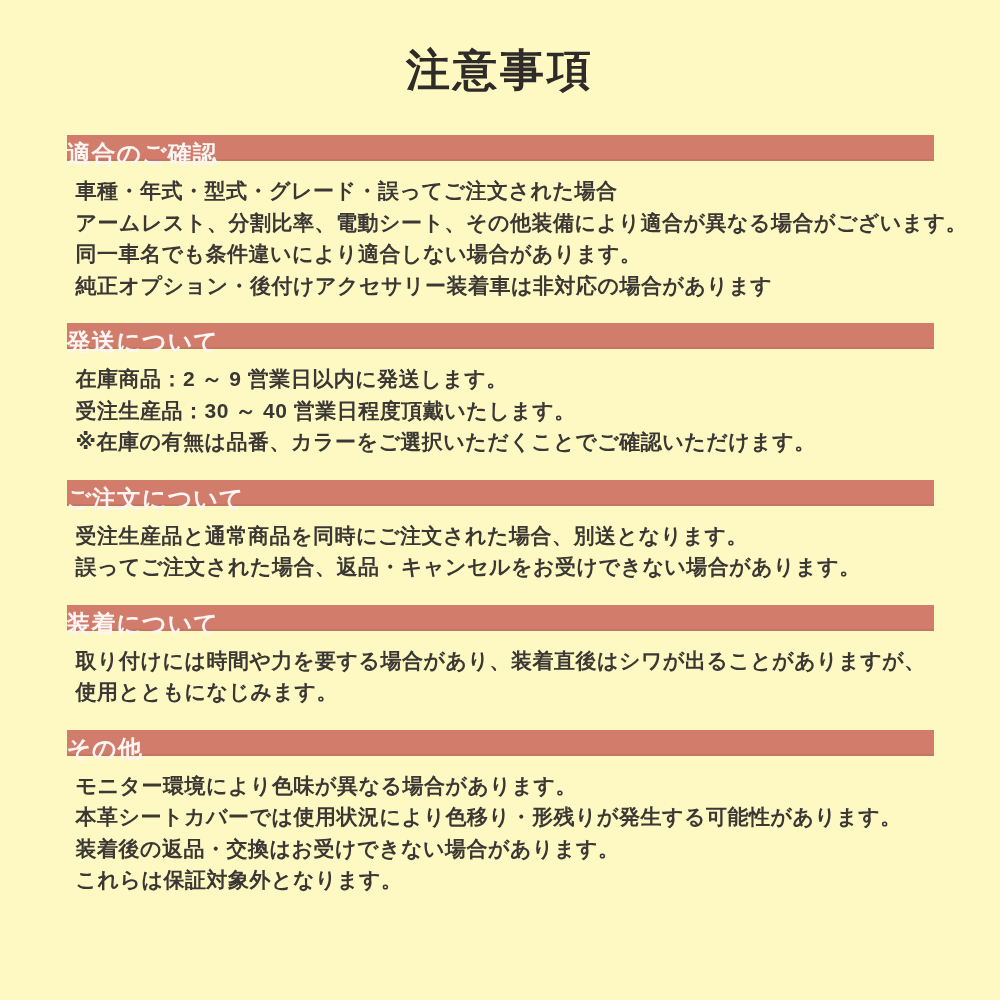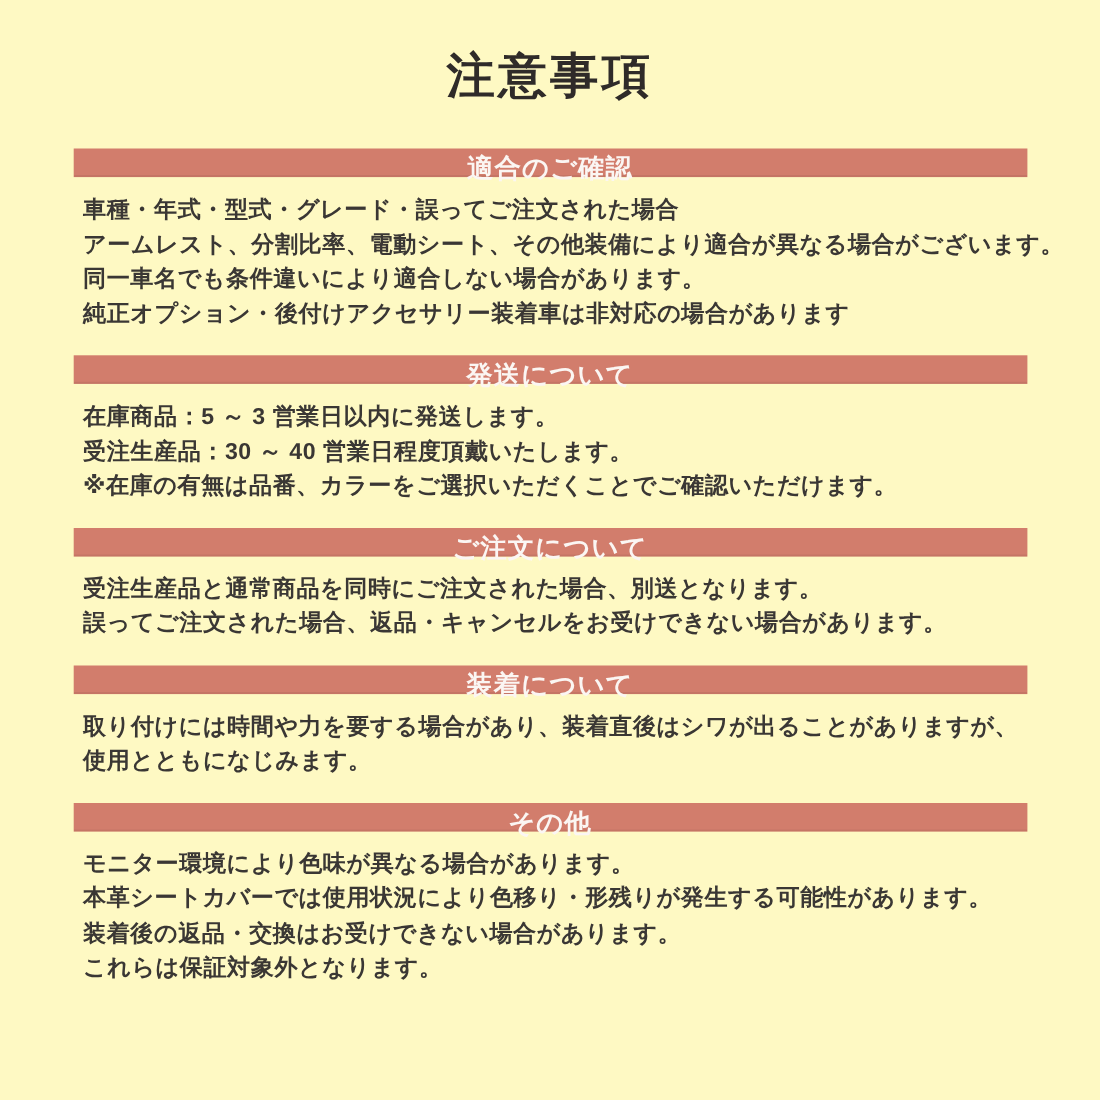--- a/index.html
+++ b/index.html
@@ -24,21 +24,20 @@
   }
   .content {
     width: 867px;
     margin: 36px auto 0 auto;
   }
   .section { margin: 0; }
   .section-header {
     background: #d27d6c;
     height: 26px;
     line-height: 38px;
-    text-align: center;
     color: #fbf6f3;
     font-size: 24px;
     font-weight: bold;
     letter-spacing: 1px;
     box-shadow: inset 0 -2px 0 rgba(0,0,0,0.06);
   }
   .section-body {
     padding: 14px 4px 22px 9px;
   }
   .section-body p {
@@ -63,21 +62,21 @@
           <p style="color: rgb(58, 55, 52);">車種・年式・型式・グレード・誤ってご注文された場合</p>
           <p style="color: rgb(58, 55, 52);">アームレスト、分割比率、電動シート、その他装備により適合が異なる場合がございます。</p>
           <p style="color: rgb(58, 55, 52);">同一車名でも条件違いにより適合しない場合があります。</p>
           <p style="color: rgb(58, 55, 52);">純正オプション・後付けアクセサリー装着車は非対応の場合があります</p>
         </div>
   </section>
 
   <section class="section">
     <div class="section-header" style="background: rgb(210, 125, 108); color: rgb(251, 246, 243);">発送について</div>
     <div class="section-body">
-          <p style="color: rgb(58, 55, 52);">在庫商品：5 ～ 3 営業日以内に発送します。</p>
+          <p style="color: rgb(58, 55, 52);">在庫商品：2 ～ 9 営業日以内に発送します。</p>
           <p style="color: rgb(58, 55, 52);">受注生産品：30 ～ 40 営業日程度頂戴いたします。</p>
           <p style="color: rgb(58, 55, 52);">※在庫の有無は品番、カラーをご選択いただくことでご確認いただけます。</p>
         </div>
   </section>
 
   <section class="section">
     <div class="section-header" style="background: rgb(210, 125, 108); color: rgb(251, 246, 243);">ご注文について</div>
     <div class="section-body">
           <p style="color: rgb(58, 55, 52);">受注生産品と通常商品を同時にご注文された場合、別送となります。</p>
           <p style="color: rgb(58, 55, 52);">誤ってご注文された場合、返品・キャンセルをお受けできない場合があります。</p>

